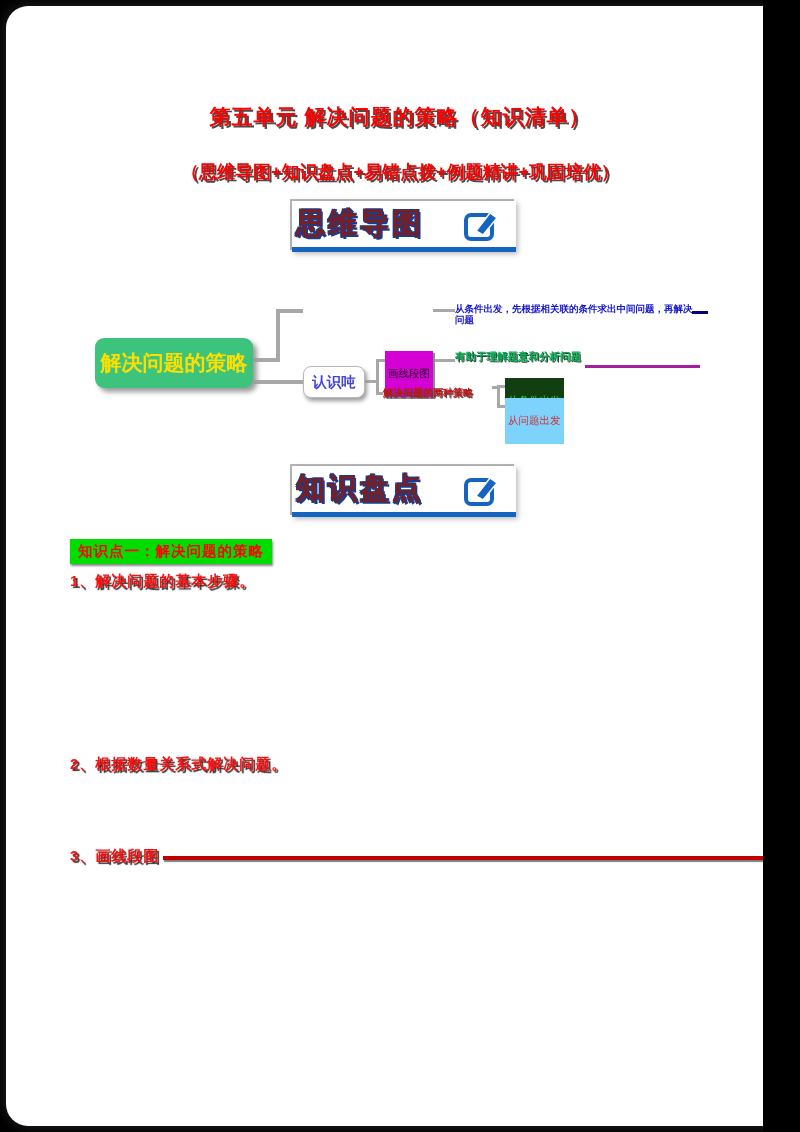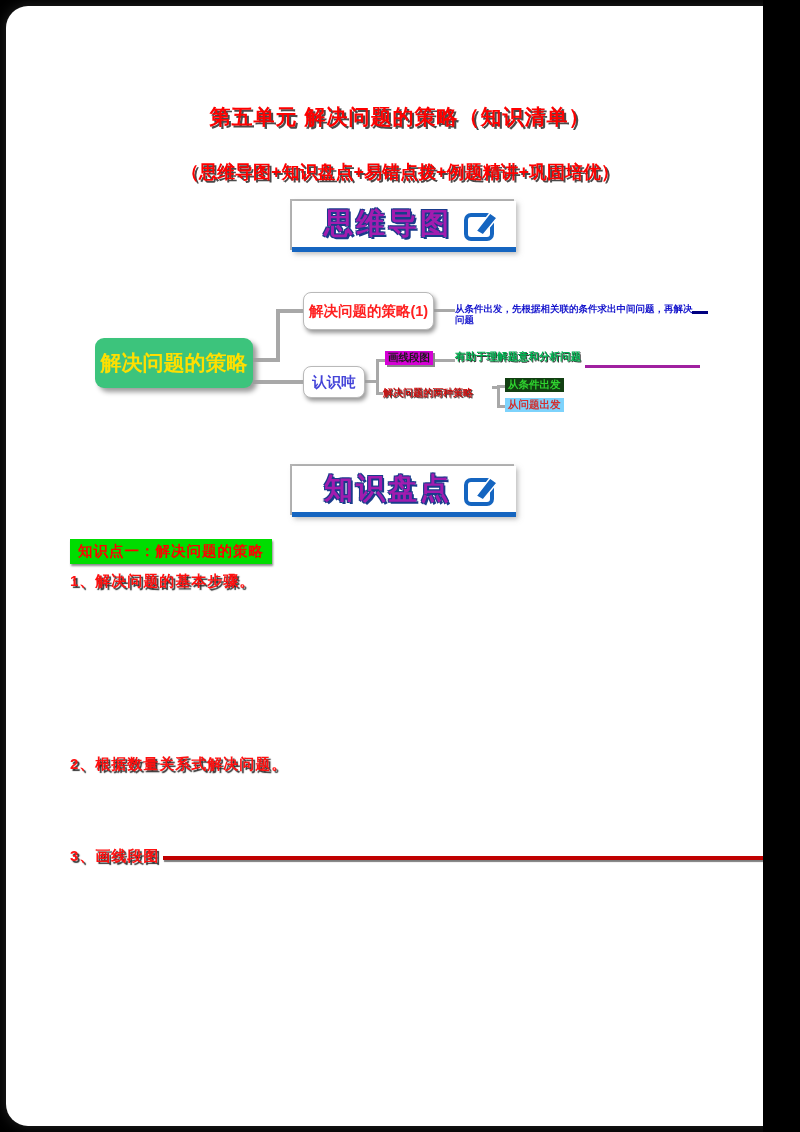--- a/index.html
+++ b/index.html
@@ -15,38 +15,38 @@
             text-shadow:2px 2px 0 #4a4a4a; }
   .title2 { position:absolute; left:0; top:160px; width:800px; text-align:center;
             font-size:18px; font-weight:bold; color:#ff0000;
             text-shadow:2px 2px 0 #4a4a4a; }
 
   
   .banner { position:absolute; left:292px; width:224px; height:51px; background:#fff;
             border-bottom:5px solid #1565c0; display:flex; align-items:center;
             box-shadow:-2px -2px 0 rgba(90,90,90,.45), 2px 2px 5px rgba(120,120,120,.5); }
   .banner.b1 { top:201px; } .banner.b2 { top:466px; }
-  .banner-text { margin-left:32px; font-size:29px; font-weight:bold; color:#a21caf; letter-spacing:3px;
+  .banner-text { margin-left:4px; font-size:29px; font-weight:bold; color:#7f1d1d; letter-spacing:3px;
                  text-shadow:-1px -1px 0 #1a3c8c, 1px -1px 0 #1a3c8c, -1px 1px 0 #1a3c8c, 2px 2px 0 #1a3c8c; }
   .banner-icon { position:absolute; right:16px; top:8px; width:36px; height:32px; }
 
   
   .mm-conn { position:absolute; background:#a8a8a8; }
   .mm-root { position:absolute; left:95px; top:338px; width:158px; height:50px;
              background:#3cc47c; border-radius:9px; display:flex; align-items:center; justify-content:center;
              font-size:21px; font-weight:bold; color:#ffdf00; box-shadow:4px 4px 5px #9c9c9c; }
   .mm-node { position:absolute; background:#fff; border:1.5px solid #b9b9b9; border-radius:8px;
              display:flex; align-items:center; justify-content:center; font-weight:bold;
              box-shadow:2px 3px 4px #9a9a9a; }
   .mm-node1 { left:303px; top:292px; width:131px; height:38px; font-size:14.5px; color:#ff2020; }
   .mm-node2 { left:303px; top:366px; width:62px; height:32px; font-size:14.5px; color:#4343d8; }
   .mm-note1 { position:absolute; left:455px; top:303px; width:245px; font-size:9.5px; font-weight:bold;
               color:#1313cc; line-height:1.2; }
   .navy-line { position:absolute; left:692px; top:311px; width:16px; height:3px; background:#000080; }
-  .chip { position:absolute; font-weight:bold; padding:0 3px; }
+  .chip { position:absolute; font-weight:normal; padding:16px 3px; }
   .chip-b1 { left:385px; top:351px; font-size:10.5px; background:#d400d4; color:#1a1a1a;
              box-shadow:2px 2px 0 #8a8a8a; }
   .mm-note2 { position:absolute; left:455px; top:350px; font-size:10.5px; font-weight:bold;
               color:#00b050; text-shadow:1px 1px 0 #3a3a3a;text-align:center; }
   .purple-line { position:absolute; left:585px; top:365px; width:115px; height:3px; background:#a020a0; }
   .mm-branch2 { position:absolute; left:383px; top:386px; font-size:10px; font-weight:bold;
                 color:#cc1111; text-shadow:1px 1px 0 #4a4a4a; }
   .chip-c1 { left:505px; top:378px; font-size:10.5px; background:#123f12; color:#2fd32f; }
   .chip-c2 { left:505px; top:398px; font-size:10.5px; background:#7dd3fc; color:#d03030; }
 
@@ -86,21 +86,20 @@
   <div class="mm-conn" style="left:376px; top:359px; width:3px; height:36px;"></div>
   <div class="mm-conn" style="left:376px; top:359px; width:9px; height:3px;"></div>
   <div class="mm-conn" style="left:376px; top:392px; width:7px; height:3px;"></div>
   <div class="mm-conn" style="left:432px; top:359px; width:23px; height:3px;"></div>
   <div class="mm-conn" style="left:492px; top:386px; width:5px; height:3px;"></div>
   <div class="mm-conn" style="left:497px; top:385px; width:3px; height:23px;"></div>
   <div class="mm-conn" style="left:497px; top:385px; width:8px; height:3px;"></div>
   <div class="mm-conn" style="left:497px; top:405px; width:8px; height:3px;"></div>
 
   <div class="mm-root">解决问题的策略</div>
-  <div class="mm-node mm-node1">解决问题的策略(1)</div>
   <div class="mm-note1">从条件出发，先根据相关联的条件求出中间问题，再解决问题</div>
   <div class="navy-line"></div>
   <div class="mm-node mm-node2">认识吨</div>
   <div class="chip chip-b1">画线段图</div>
   <div class="mm-note2">有助于理解题意和分析问题</div>
   <div class="purple-line"></div>
   <div class="mm-branch2">解决问题的两种策略</div>
   <div class="chip chip-c1">从条件出发</div>
   <div class="chip chip-c2">从问题出发</div>
 

